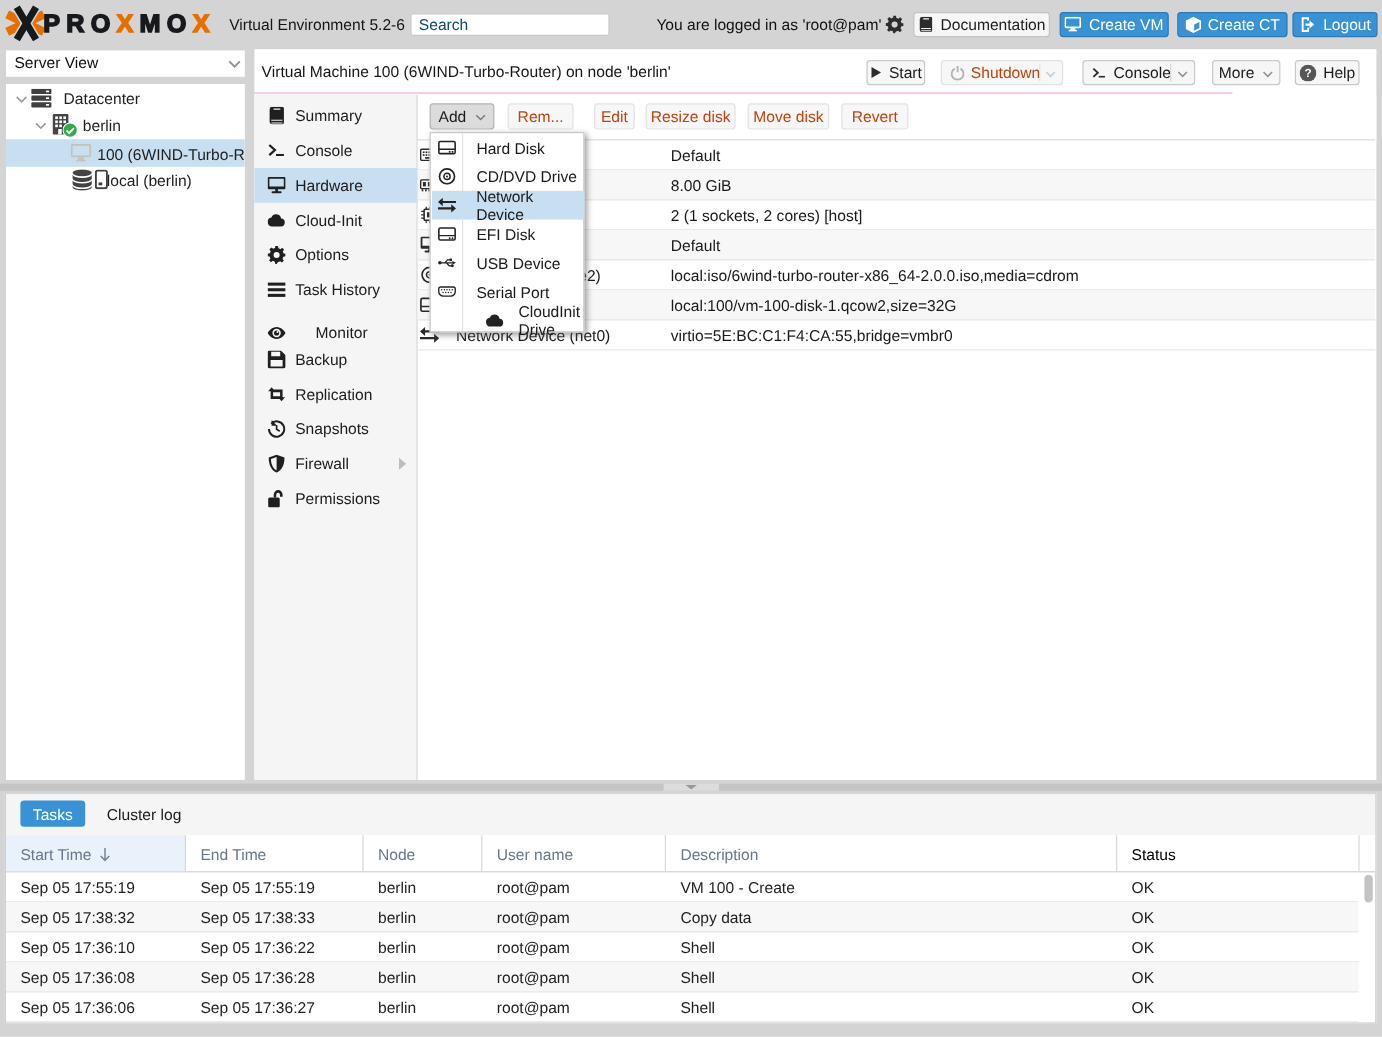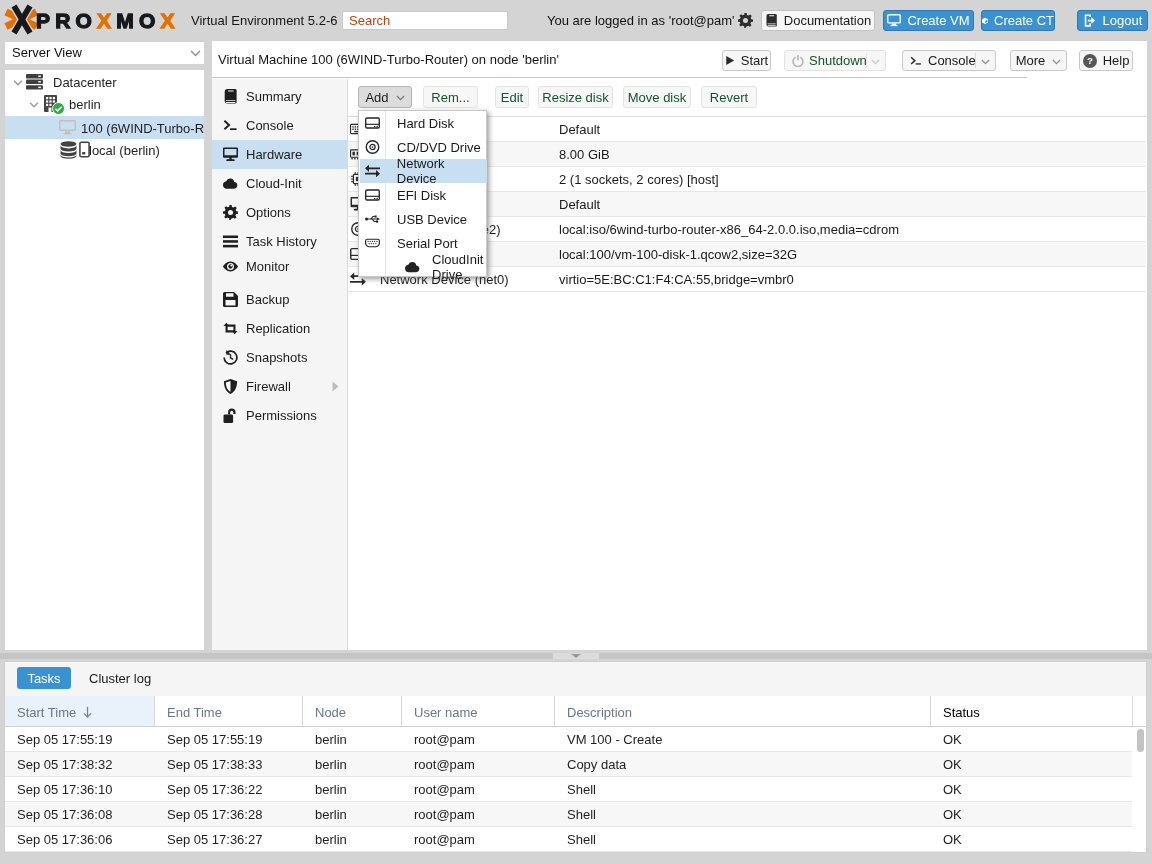--- a/index.html
+++ b/index.html
@@ -1,20 +1,20 @@
 <!DOCTYPE html>
 <html><head>
 <meta charset="utf-8">
 <style>
 * { margin:0; padding:0; box-sizing:border-box; }
 html,body { width:1152px; height:864px; overflow:hidden; }
 body { background:#d4d4d4; font-family:"Liberation Sans", sans-serif; font-size:13px; color:#1f1f1f; position:relative; }
 .abs { position:absolute; }
 .btn { position:absolute; border:1px solid #d4d4d4; background:#f6f6f6; border-radius:3px; font-size:13px; color:#1b1b1b; display:flex; align-items:center; justify-content:center; white-space:nowrap; }
-.btn.dis { border-color:#e2e2e2; background:#f7f7f7; color:#14532d; }
+.btn.dis { border-color:#e2e2e2; background:#f7f7f7; color:#c2410c; }
 .bluebtn { position:absolute; background:#3892d4; border:1px solid #2d7ab2; border-radius:3px; color:#fff; font-size:13px; display:flex; align-items:center; justify-content:center; white-space:nowrap; }
 svg { display:block; }
 .nav { position:absolute; left:0; width:136px; height:29px; display:flex; align-items:center; }
 .nav .ic { width:17px; margin-left:10px; display:flex; justify-content:center; }
 .nav .tx { margin-left:7px; color:#1c1c1c; }
 .mi { position:absolute; left:1px; width:127px; height:24px; display:flex; align-items:center; }
 .mi .ic { width:25px; display:flex; justify-content:center; }
 .mi .tx { margin-left:12px; color:#1a1a1a; }
 </style>
 </head>
@@ -29,36 +29,36 @@
         <line x1="12" y1="2" x2="28" y2="29"></line>
         <line x1="28" y1="2" x2="12" y2="29"></line>
       </g>
     <g stroke="#17191c" stroke-width="5.8">
         <line x1="12" y1="2" x2="28" y2="29"></line>
         <line x1="28" y1="2" x2="12" y2="29"></line>
       </g>
   </svg>
   <div class="abs" style="left:36px;top:9px;font-weight:bold;font-size:21px;letter-spacing:5.2px;color:#17191c;-webkit-text-stroke:1.3px;">PRO<span style="color:#e57000">X</span>MO<span style="color:#e57000">X</span></div>
   <div class="abs" style="left:191px;top:13px;font-size:13px;color:#151515;">Virtual Environment 5.2-6</div>
-  <div class="abs" style="left:342px;top:11px;width:166px;height:19px;background:#fff;border:1px solid #c9c9c9;border-radius:2px;color:#c2410c;font-size:13px;padding:1px 0 0 6px;">Search</div>
+  <div class="abs" style="left:342px;top:11px;width:166px;height:19px;background:#fff;border:1px solid #c9c9c9;border-radius:2px;color:#0c4a6e;font-size:13px;padding:1px 0 0 6px;">Search</div>
   <div class="abs" style="left:547px;top:13px;font-size:13px;color:#111;">You are logged in as 'root@pam'</div>
   <svg style="position:absolute;left:738px;top:13px" width="15" height="15" viewBox="0 0 16 16">
       <path fill="#2d2d2d" d="M6.8 0 h2.4 l.35 2.06 a6 6 0 0 1 1.74.72 L13 1.55 l1.7 1.7 -1.23 1.7 a6 6 0 0 1 .72 1.75 L16 6.8 v2.4 l-2.06.35 a6 6 0 0 1 -.72 1.74 L14.45 13 l-1.7 1.7 -1.7-1.23 a6 6 0 0 1 -1.75.72 L8 16 H6.8 l-.35-2.06 a6 6 0 0 1 -1.74-.72 L3 14.45 1.3 12.75 l1.23-1.7 a6 6 0 0 1 -.72-1.75 L0 9.2 V6.8 l2.06-.35 a6 6 0 0 1 .72-1.74 L1.55 3 3.25 1.3 l1.7 1.23 a6 6 0 0 1 1.75-.72 Z"></path>
       <circle cx="8" cy="8" r="2.7" fill="#d4d4d4"></circle>
     </svg>
   <div class="btn" style="left:761px;top:10px;width:114px;height:21px;border-color:#c3c3c3;"><svg style="margin-right:6px" width="13" height="13" viewBox="0 0 16 16">
         <path fill="#2d2d2d" d="M4.2 0 H13 a1.5 1.5 0 0 1 1.5 1.5 V14 a1.5 1.5 0 0 1 -1.5 1.5 H4.4 A2.6 2.6 0 0 1 1.8 12.9 V2.6 A2.6 2.6 0 0 1 4.2 0 Z"></path>
         <path fill="#f5f5f5" d="M3.1 11.6 H13.2 v0.9 H3.3 Z M3.3 13.9 H13.2 v0.9 H3.3 Z M5.3 1.5 h6 v1.2 h-6 Z"></path>
       </svg>Documentation</div>
   <div class="bluebtn" style="left:883px;top:10px;width:91px;height:21px;"><svg style="margin-right:6px" width="14" height="13" viewBox="0 0 16 15">
         <rect x="0.8" y="0.8" width="14.4" height="9.4" rx="1" fill="none" stroke="#fff" stroke-width="1.6"></rect>
         <rect x="5.5" y="11" width="5" height="1.6" fill="#fff"></rect>
         <rect x="4" y="12.6" width="8" height="1.4" fill="#fff"></rect>
       </svg>Create VM</div>
-  <div class="bluebtn" style="left:981px;top:10px;width:74px;height:21px;"><svg width="13" height="14" viewBox="0 0 14 15" style="margin-right:6px">
+  <div class="bluebtn" style="left:981px;top:10px;width:92px;height:21px;"><svg width="13" height="14" viewBox="0 0 14 15" style="margin-right:6px">
         <path fill="#fff" d="M7 0 L14 3.5 L14 11 L7 14.5 L0 11 L0 3.5 Z M1.6 4.7 L6.3 6.9 L6.3 12.4 L1.6 10.1 Z M12.4 4.7 L7.7 6.9 L7.7 12.4 L12.4 10.1 Z M7 1.7 L11.8 4 L7 6.2 L2.2 4 Z"></path>
       </svg>Create CT</div>
   <div class="bluebtn" style="left:1077px;top:10px;width:71px;height:21px;"><svg width="14" height="13" viewBox="0 0 16 14" style="margin-right:6px">
         <path fill="#fff" d="M2 0 h7 v3 h-1.8 V1.8 H3.8 v10.4 h3.4 V10 H9 v4 H2 Z M9.5 3.2 L13.8 7 L9.5 10.8 V8 H5.5 V6 h4 Z"></path>
       </svg>Logout</div>
 </div>
 <div class="abs" style="left:5px;top:42px;width:199px;height:22px;background:#fff;">
   <div class="abs" style="left:7px;top:3px;color:#101010;">Server View</div>
   <svg style="position:absolute;left:185px;top:8px" width="11" height="7" viewBox="0 0 10 6">
       <path d="M1 0.8 L5 4.8 L9 0.8" stroke="#8f8f8f" stroke-width="1.4" fill="none"></path>
@@ -204,21 +204,21 @@
           <svg width="15" height="15" viewBox="0 0 16 14">
             <g fill="#1f1f1f">
               <rect x="0" y="0.6" width="16" height="2.7"></rect>
               <rect x="0" y="5.6" width="16" height="2.7"></rect>
               <rect x="0" y="10.6" width="16" height="2.7"></rect>
             </g>
           </svg>
         </span>
         <span class="tx">Task History</span>
       </div>
-    <div class="nav" style="top:173px;">
+    <div class="nav" style="top:184px;gap:17px;">
         <span class="ic">
           <svg width="15" height="15" viewBox="0 0 18 12">
             <path fill="#1f1f1f" d="M9 0 C13.5 0 17 4 18 6 C17 8 13.5 12 9 12 C4.5 12 1 8 0 6 C1 4 4.5 0 9 0 Z M9 1.8 a4.2 4.2 0 1 0 0 8.4 a4.2 4.2 0 0 0 0 -8.4 Z"></path>
             <circle cx="9" cy="6" r="2.6" fill="#1f1f1f"></circle>
             <circle cx="9.9" cy="5" r="1" fill="#fff"></circle>
           </svg>
         </span>
         <span class="tx">Monitor</span>
       </div>
     <div class="nav" style="top:206px;">

